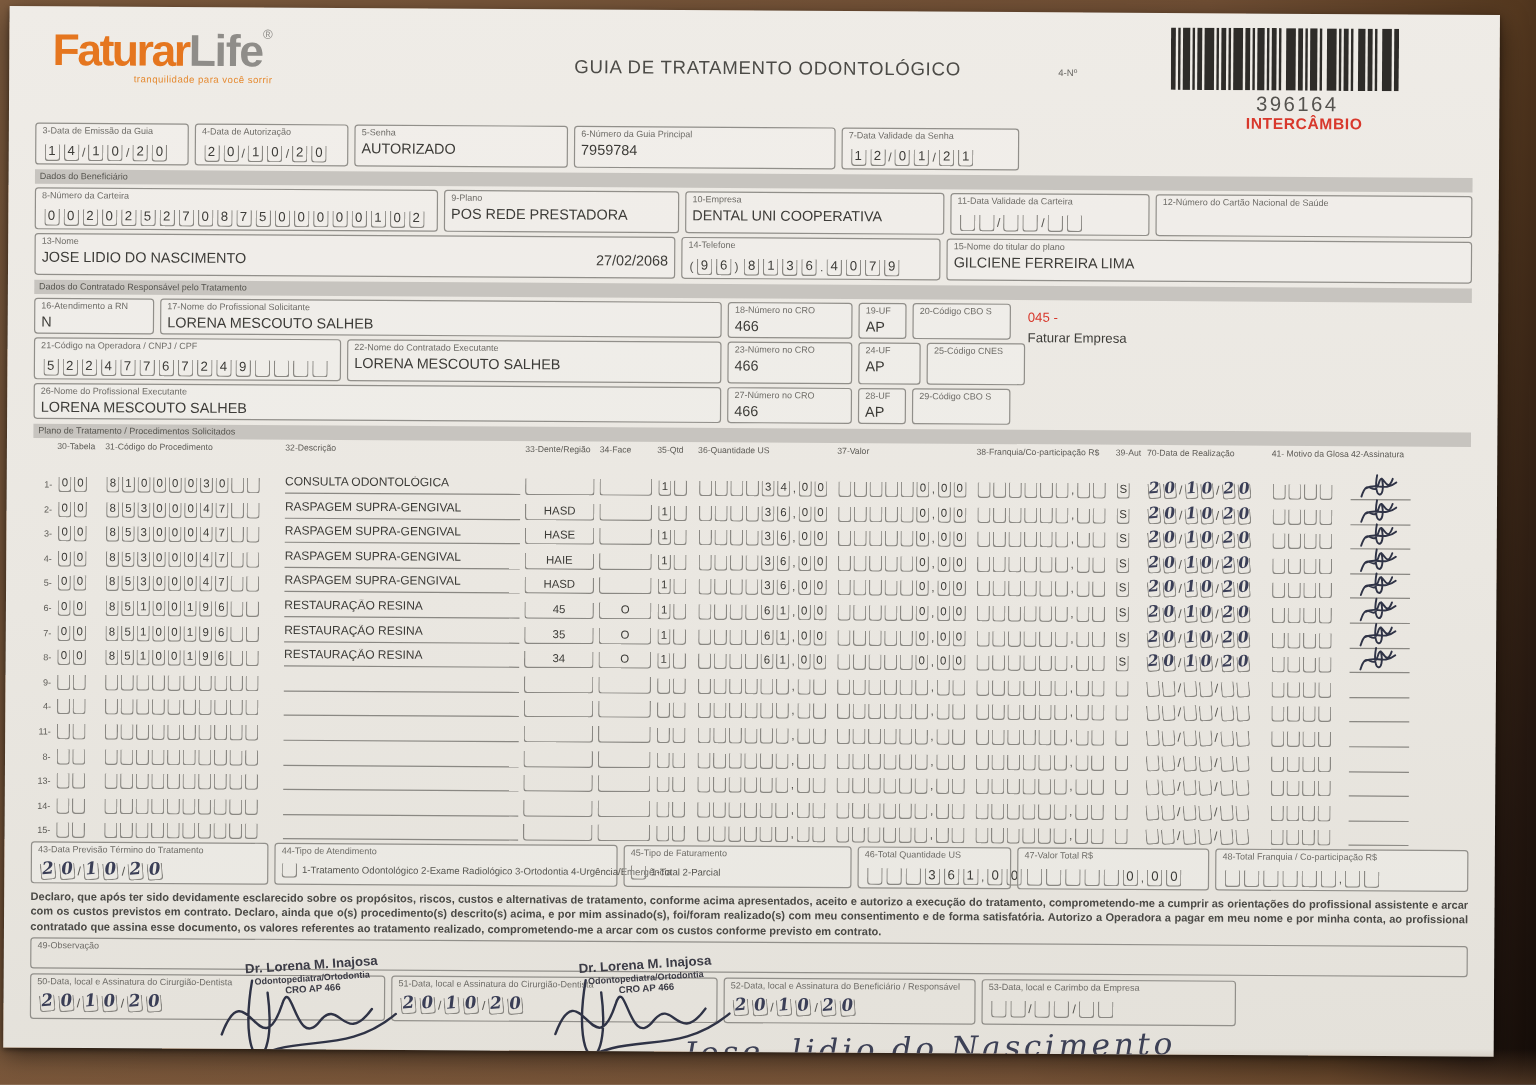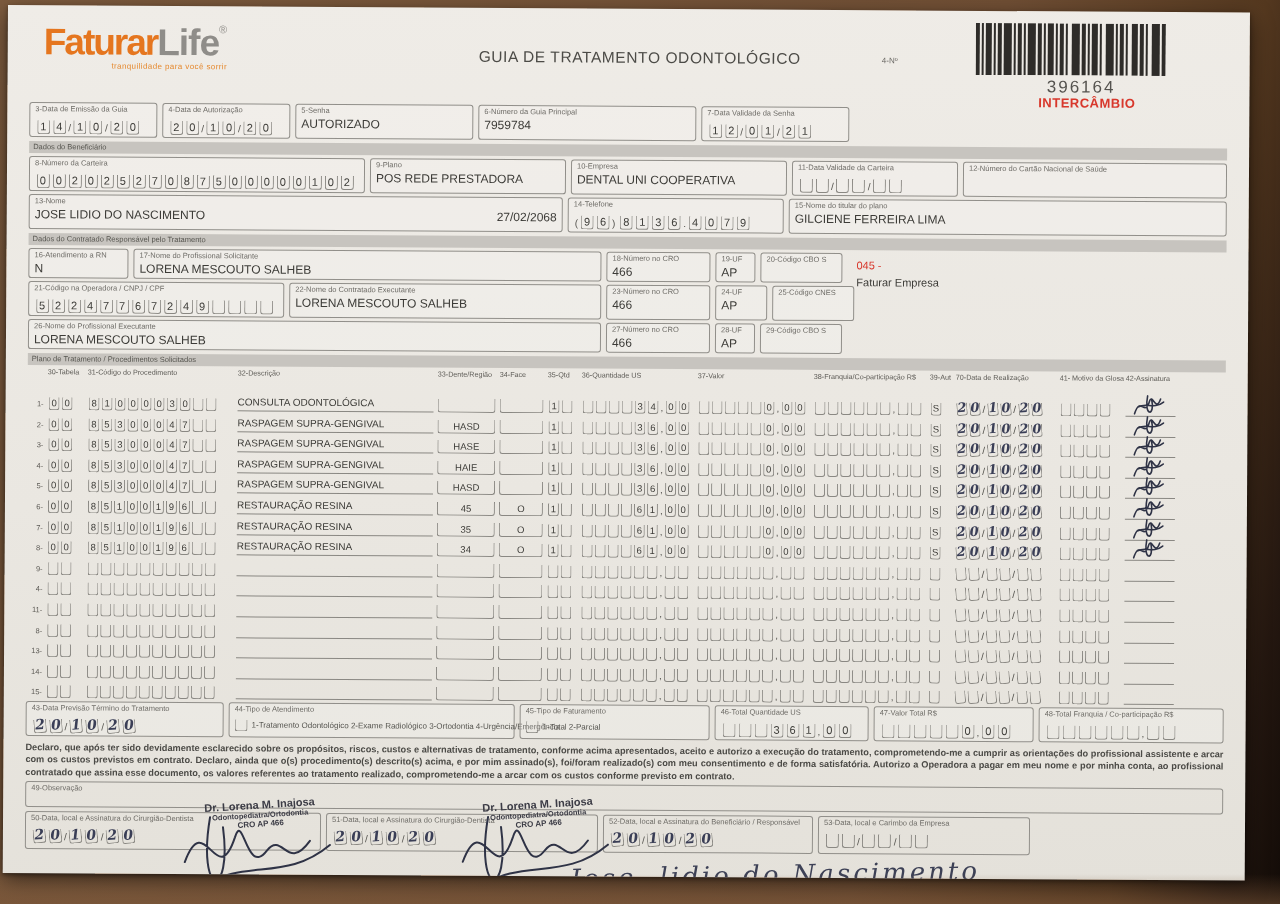--- a/index.html
+++ b/index.html
@@ -573,21 +573,21 @@
       <div class="combwrap"><span class="cc hand">2</span><span class="cc hand">0</span><span class="sep">/</span><span class="cc hand">1</span><span class="cc hand">0</span><span class="sep">/</span><span class="cc hand">2</span><span class="cc hand">0</span></div>
     </div>
     <div class="fbox" style="width:286px">
       <div class="flabel">44-Tipo de Atendimento</div>
       <div class="opts"><span class="chk"></span><span>1-Tratamento Odontológico  2-Exame Radiológico  3-Ortodontia  4-Urgência/Emergência</span></div>
     </div>
     <div class="fbox" style="width:190px">
       <div class="flabel">45-Tipo de Faturamento</div>
       <div class="opts"><span class="chk"></span><span>1-Total  2-Parcial</span></div>
     </div>
-    <div class="fbox" style="width:154px">
+    <div class="fbox" style="width:128px">
       <div class="flabel">46-Total Quantidade US</div>
       <div class="combwrap"><span class="cc"></span><span class="cc"></span><span class="cc"></span><span class="cc">3</span><span class="cc">6</span><span class="cc">1</span><span class="sep">,</span><span class="cc">0</span><span class="cc">0</span></div>
     </div>
     <div class="fbox" style="width:160px">
       <div class="flabel">47-Valor Total R$</div>
       <div class="combwrap"><span class="cc"></span><span class="cc"></span><span class="cc"></span><span class="cc"></span><span class="cc"></span><span class="cc">0</span><span class="sep">,</span><span class="cc">0</span><span class="cc">0</span></div>
     </div>
     <div class="fbox" style="flex:1">
       <div class="flabel">48-Total Franquia / Co-participação R$</div>
       <div class="combwrap"><span class="cc"></span><span class="cc"></span><span class="cc"></span><span class="cc"></span><span class="cc"></span><span class="cc"></span><span class="sep">,</span><span class="cc"></span><span class="cc"></span></div>

